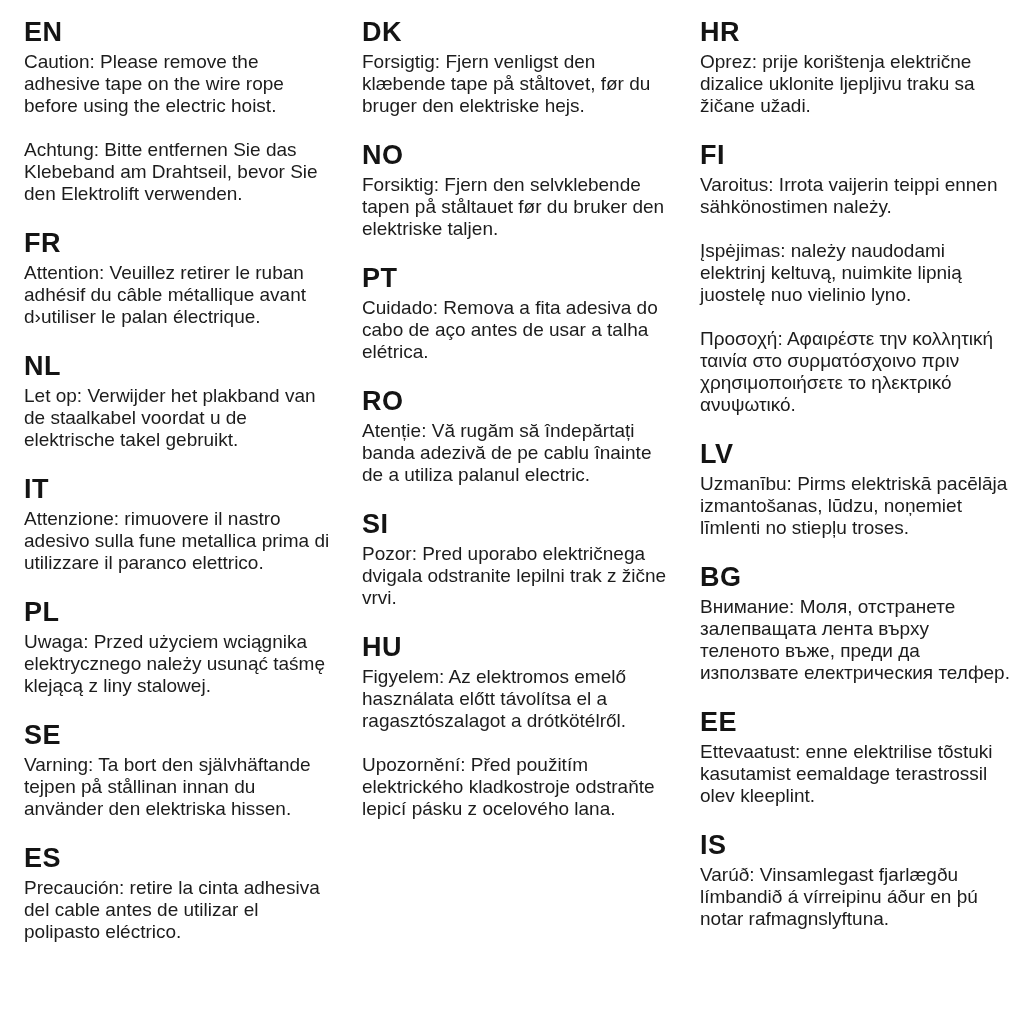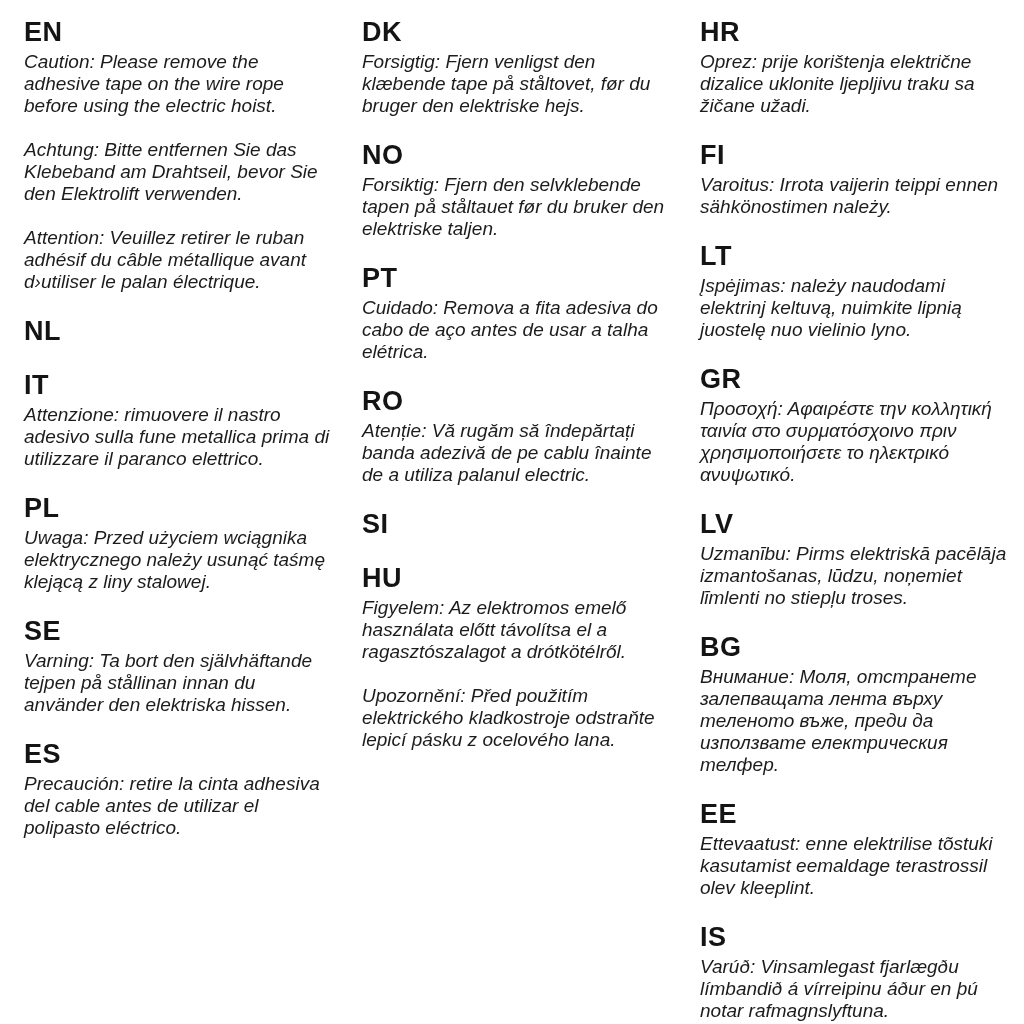--- a/index.html
+++ b/index.html
@@ -35,43 +35,44 @@
     line-height: 32px;
     font-weight: bold;
     letter-spacing: 0.5px;
     color: #141414;
   }
   .text {
     margin: 0;
     font-size: 19px;
     line-height: 22px;
     color: #1c1c1c;
-    font-style: italic;
   }
 </style>
 </head>
 <body>
 
 <main class="sheet">
   <section class="col">
   <article class="entry">
     <h2 class="code">EN</h2>
     <p class="text">Caution: Please remove the adhesive tape on the wire rope before using the electric hoist.</p>
   </article>
 
   <article class="entry">
     <p class="text">Achtung: Bitte entfernen Sie das Klebeband am Drahtseil, bevor Sie den Elektrolift verwenden.</p>
   </article>
 
   <article class="entry">
+    <h2 class="code">FR</h2>
     <p class="text">Attention: Veuillez retirer le ruban adhésif du câble métallique avant d›utiliser le palan électrique.</p>
   </article>
 
   <article class="entry">
     <h2 class="code">NL</h2>
+    <p class="text">Let op: Verwijder het plakband van de staalkabel voordat u de elektrische takel gebruikt.</p>
   </article>
 
   <article class="entry">
     <h2 class="code">IT</h2>
     <p class="text">Attenzione: rimuovere il nastro adesivo sulla fune metallica prima di utilizzare il paranco elettrico.</p>
   </article>
 
   <article class="entry">
     <h2 class="code">PL</h2>
     <p class="text">Uwaga: Przed użyciem wciągnika elektrycznego należy usunąć taśmę klejącą z liny stalowej.</p>
@@ -103,20 +104,21 @@
     <p class="text">Cuidado: Remova a fita adesiva do cabo de aço antes de usar a talha elétrica.</p>
   </article>
 
   <article class="entry">
     <h2 class="code">RO</h2>
     <p class="text">Atenție: Vă rugăm să îndepărtați banda adezivă de pe cablu înainte de a utiliza palanul electric.</p>
   </article>
 
   <article class="entry">
     <h2 class="code">SI</h2>
+    <p class="text">Pozor: Pred uporabo električnega dvigala odstranite lepilni trak z žične vrvi.</p>
   </article>
 
   <article class="entry">
     <h2 class="code">HU</h2>
     <p class="text">Figyelem: Az elektromos emelő használata előtt távolítsa el a ragasztószalagot a drótkötélről.</p>
   </article>
 
   <article class="entry">
     <p class="text">Upozornění: Před použitím elektrického kladkostroje odstraňte lepicí pásku z ocelového lana.</p>
   </article>
@@ -127,26 +129,24 @@
     <h2 class="code">HR</h2>
     <p class="text">Oprez: prije korištenja električne dizalice uklonite ljepljivu traku sa žičane užadi.</p>
   </article>
 
   <article class="entry">
     <h2 class="code">FI</h2>
     <p class="text">Varoitus: Irrota vaijerin teippi ennen sähkönostimen należy.</p>
   </article>
 
   <article class="entry">
-    <h2 class="code">LT</h2>
     <p class="text">Įspėjimas: należy naudodami elektrinj keltuvą, nuimkite lipnią juostelę nuo vielinio lyno.</p>
   </article>
 
   <article class="entry">
-    <h2 class="code">GR</h2>
     <p class="text">Προσοχή: Αφαιρέστε την κολλητική ταινία στο συρματόσχοινο πριν χρησιμοποιήσετε το ηλεκτρικό ανυψωτικό.</p>
   </article>
 
   <article class="entry">
     <h2 class="code">LV</h2>
     <p class="text">Uzmanību: Pirms elektriskā pacēlāja izmantošanas, lūdzu, noņemiet līmlenti no stiepļu troses.</p>
   </article>
 
   <article class="entry">
     <h2 class="code">BG</h2>

